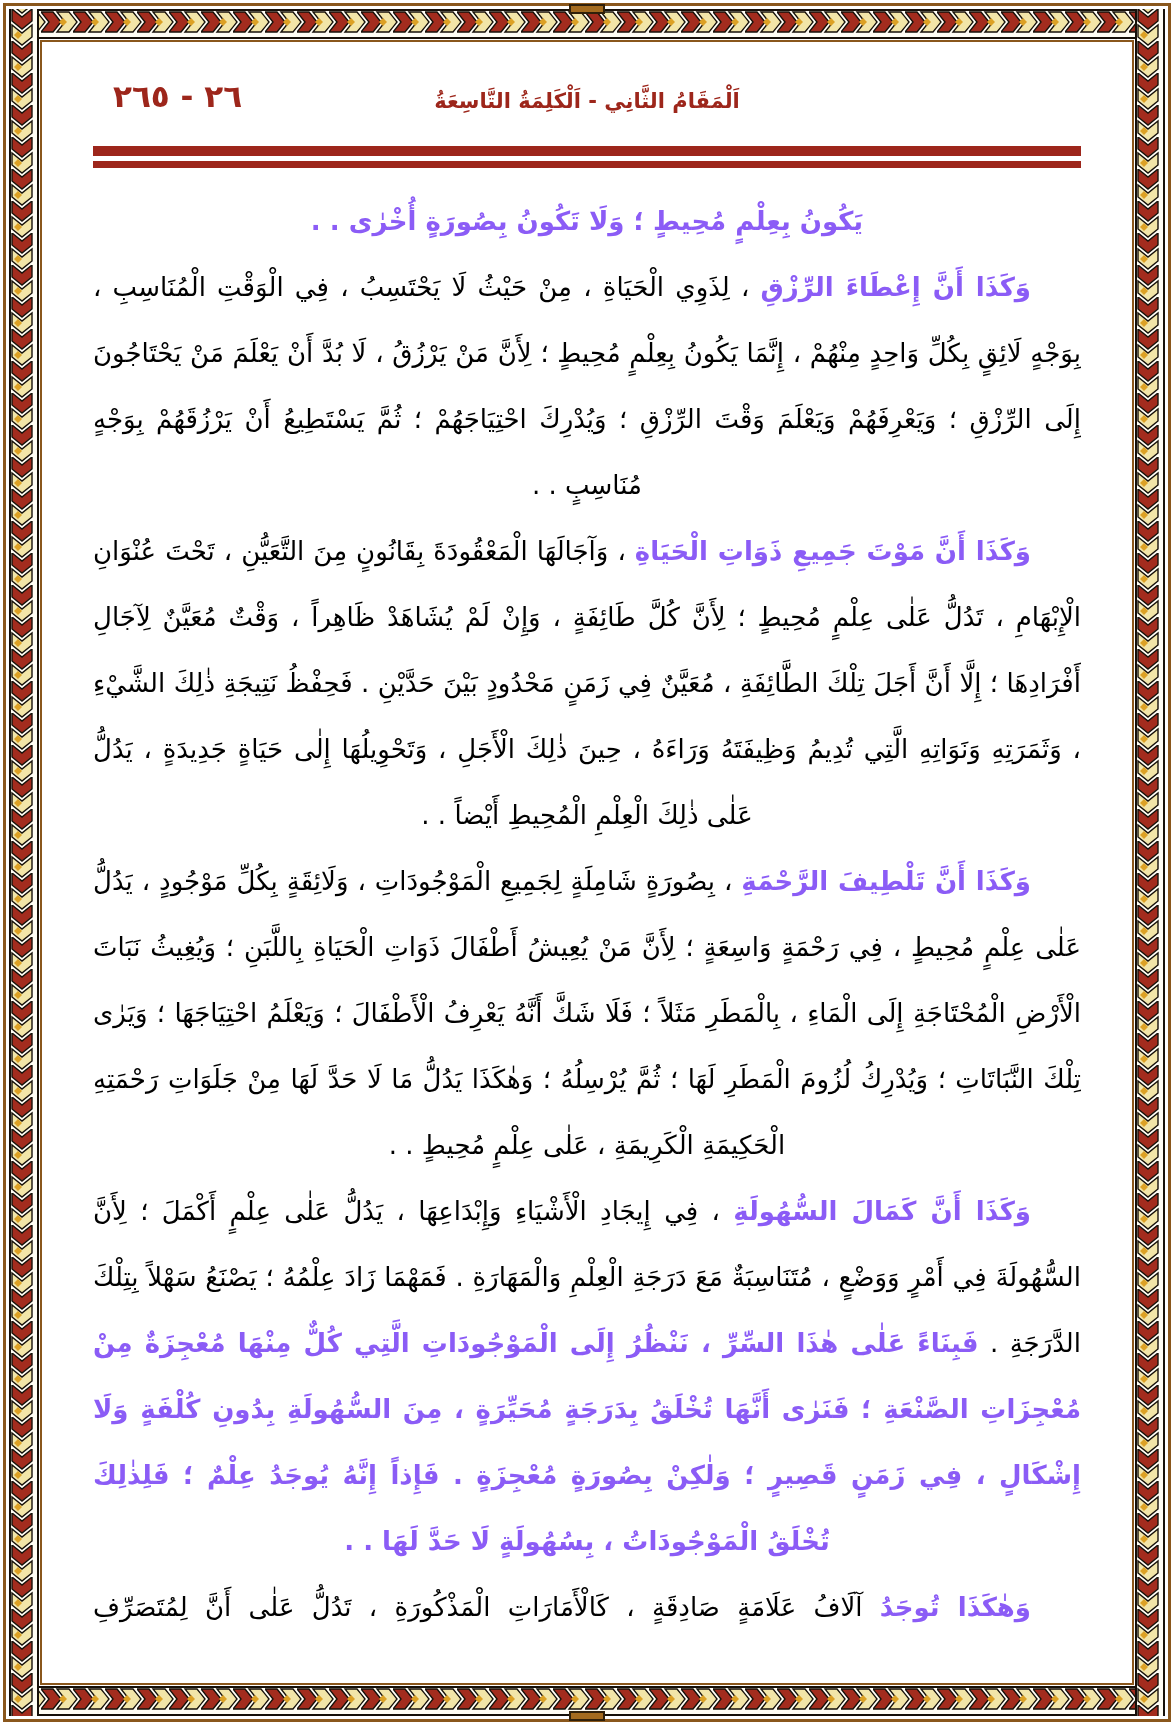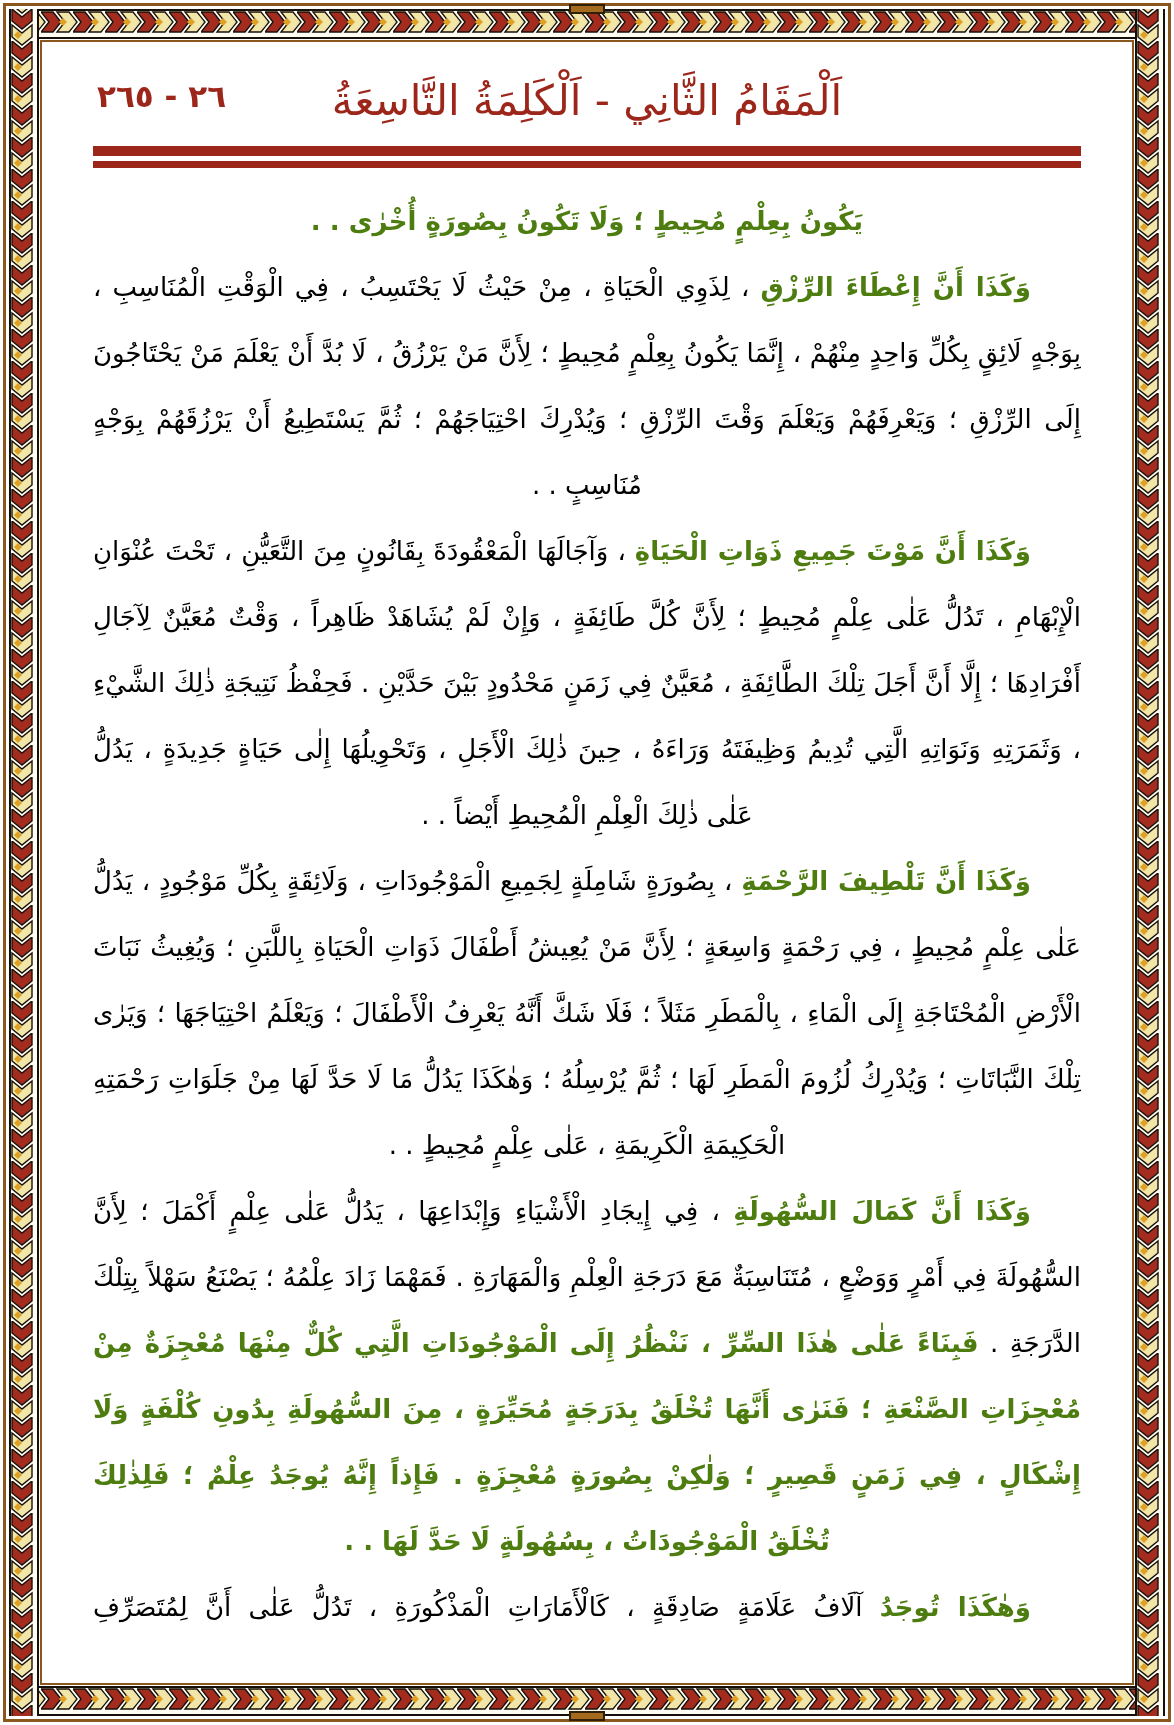--- a/index.html
+++ b/index.html
@@ -14,32 +14,32 @@
   .strip.bottom{left:9px;right:9px;bottom:9px;height:30px;width:calc(100% - 18px);}
   .strip.left{top:9px;bottom:9px;left:9px;width:30px;height:calc(100% - 18px);}
   .strip.right{top:9px;bottom:9px;right:9px;width:30px;height:calc(100% - 18px);}
   .tab{position:absolute;left:50%;transform:translateX(-50%);width:36px;height:10px;
        background:#a46b1f;border:2px solid #30200a;box-sizing:border-box;}
   .tab.t{top:4px}.tab.b{bottom:4px}
 
   
   .content{position:absolute;top:46px;left:93px;right:93px;bottom:46px;direction:rtl;overflow:hidden;}
   .header{position:relative;margin-top:24px;height:62px;}
-  .page-number{position:absolute;left:4px;top:8px;color:#9d261b;font-weight:bold;font-size:31px;white-space:nowrap;}
-  .title{text-align:center;color:#9d261b;font-weight:normal;font-size:42px;line-height:62px;white-space:nowrap;}
+  .page-number{position:absolute;left:20px;top:8px;color:#9d261b;font-weight:bold;font-size:31px;white-space:nowrap;}
+  .title{text-align:center;color:#9d261b;font-weight:bold;font-size:21px;line-height:62px;white-space:nowrap;}
   .rule{margin:14px 0 20px 0;}
   .rule .bar1{height:10px;background:#9d261b;}
   .rule .gap{height:5px;background:#ffffff;}
   .rule .bar2{height:7px;background:#9d261b;}
 
   .body-text{font-size:26px;}
   .para{margin:0;text-align:justify;text-align-last:center;line-height:66px;color:#141414;}
   .para.indent{text-indent:50px;}
   .para.last-justify{text-align-last:justify;}
-  .seg-red{color:#4d7c0f;font-weight:bold;}
+  .seg-red{color:#8b5cf6;font-weight:bold;}
   .seg-black{color:#000000;}
 </style>
 </head>
 <body>
 
 <div class="page">
 
   <div class="frame-outer"></div>
 
   <svg class="strip top" preserveAspectRatio="none">

